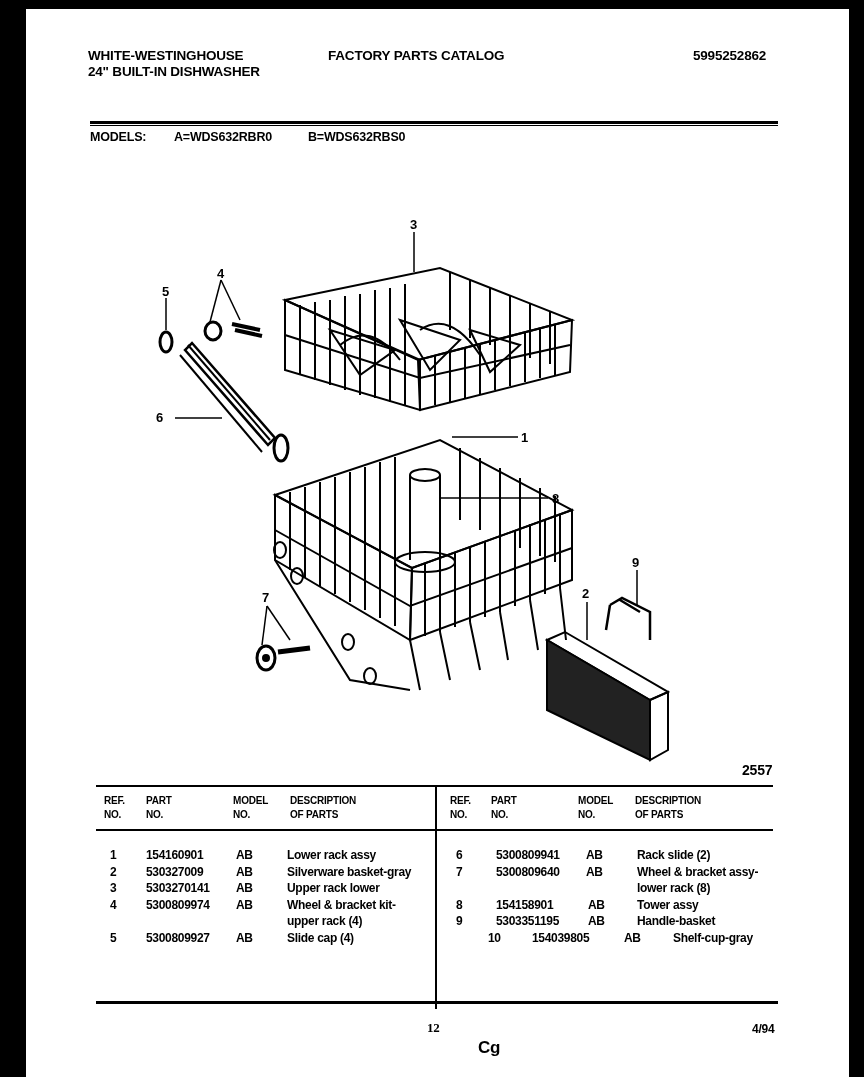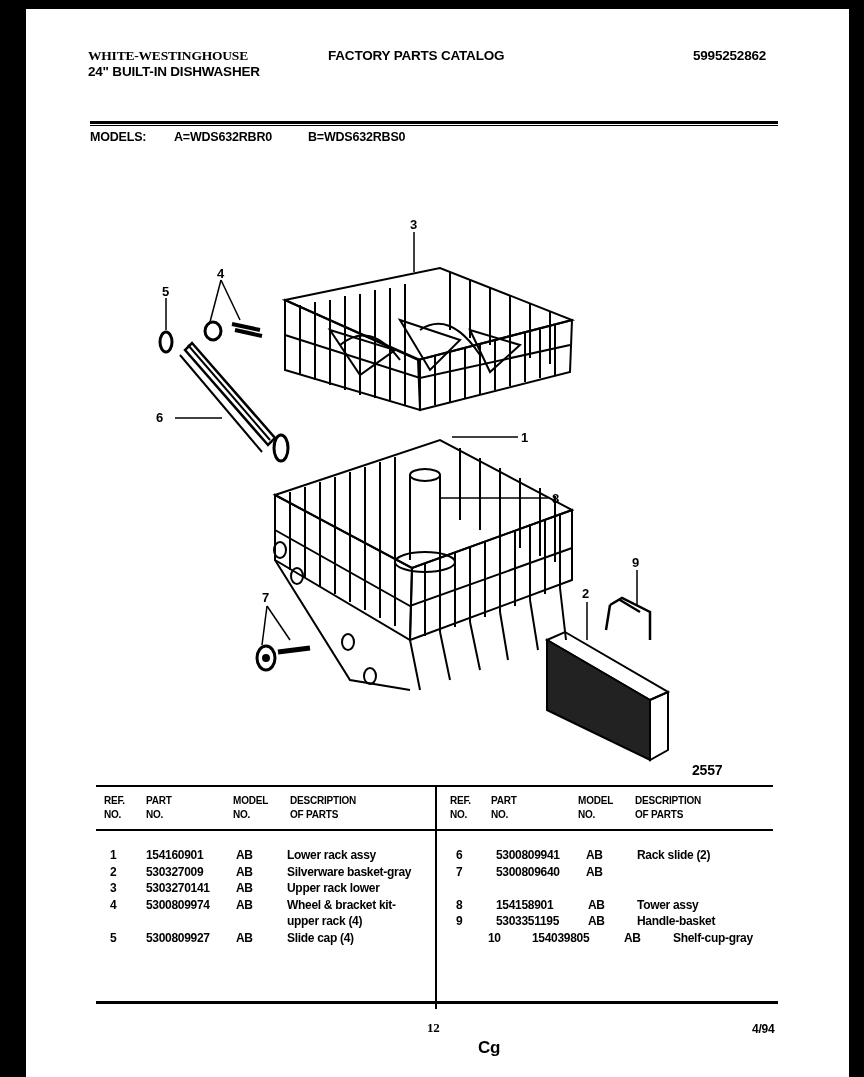--- a/index.html
+++ b/index.html
@@ -12,21 +12,21 @@
   .th { font-weight:bold; font-size:10px; line-height:14px; letter-spacing:-0.2px; white-space:nowrap; }
   .td { font-weight:bold; font-size:12px; line-height:16.5px; letter-spacing:-0.3px; white-space:nowrap; }
   .desc { white-space:pre; }
   svg text { font-family:"Liberation Sans", sans-serif; font-weight:bold; }
 </style>
 </head>
 <body>
 
 <div class="page">
 
-  <div class="abs hdr" style="left:62px;top:39px;font-family:Liberation Serif, serif;">WHITE-WESTINGHOUSE</div>
+  <div class="abs hdr" style="left:62px;top:39px;">WHITE-WESTINGHOUSE</div>
   <div class="abs hdr" style="left:62px;top:55px;">24" BUILT-IN DISHWASHER</div>
   <div class="abs hdr" style="left:302px;top:39px;">FACTORY PARTS CATALOG</div>
   <div class="abs hdr" style="left:667px;top:39px;">5995252862</div>
 
   <div class="rule" style="left:64px;top:112px;width:688px;height:3px;"></div>
   <div class="rule" style="left:64px;top:116px;width:688px;height:1px;"></div>
 
   <div class="abs hdr" style="left:64px;top:121px;font-size:12.5px;">MODELS:</div>
   <div class="abs hdr" style="left:148px;top:121px;font-size:12.5px;">A=WDS632RBR0</div>
   <div class="abs hdr" style="left:282px;top:121px;font-size:12.5px;">B=WDS632RBS0</div>
@@ -114,21 +114,21 @@
       <text x="162" y="296">5</text>
       <text x="156" y="422">6</text>
       <text x="521" y="442">1</text>
       <text x="552" y="503">8</text>
       <text x="262" y="602">7</text>
       <text x="582" y="598">2</text>
       <text x="632" y="567">9</text>
     </g>
   </svg>
 
-  <div class="abs hdr" style="left:666px;top:754px;font-size:14px;">2557</div>
+  <div class="abs hdr" style="left:716px;top:754px;font-size:14px;">2557</div>
 
   <div class="rule" style="left:70px;top:776px;width:677px;height:2px;"></div>
   <div class="rule" style="left:70px;top:820px;width:677px;height:2px;"></div>
   <div class="rule" style="left:409px;top:776px;width:2px;height:224px;"></div>
   <div class="rule" style="left:70px;top:992px;width:682px;height:3px;"></div>
 
   <div class="abs th" style="left:78px;top:785px;">
     <div>REF.</div>
     <div>NO.</div>
   </div>
@@ -200,20 +200,22 @@
     <div style="position:relative;height:16.5px;">
       <span class="abs" style="left:4px">6</span>
       <span class="abs" style="left:44px">5300809941</span>
       <span class="abs" style="left:134px">AB</span>
       <span class="abs desc" style="left:185px">Rack slide (2)</span>
     </div>
     <div style="position:relative;height:33px;">
       <span class="abs" style="left:4px">7</span>
       <span class="abs" style="left:44px">5300809640</span>
       <span class="abs" style="left:134px">AB</span>
+      <span class="abs desc" style="left:185px">Wheel &amp; bracket assy-
+lower rack (8)</span>
     </div>
     <div style="position:relative;height:16.5px;">
       <span class="abs" style="left:4px">8</span>
       <span class="abs" style="left:44px">154158901</span>
       <span class="abs" style="left:136px">AB</span>
       <span class="abs desc" style="left:185px">Tower assy</span>
     </div>
     <div style="position:relative;height:16.5px;">
       <span class="abs" style="left:4px">9</span>
       <span class="abs" style="left:44px">5303351195</span>

